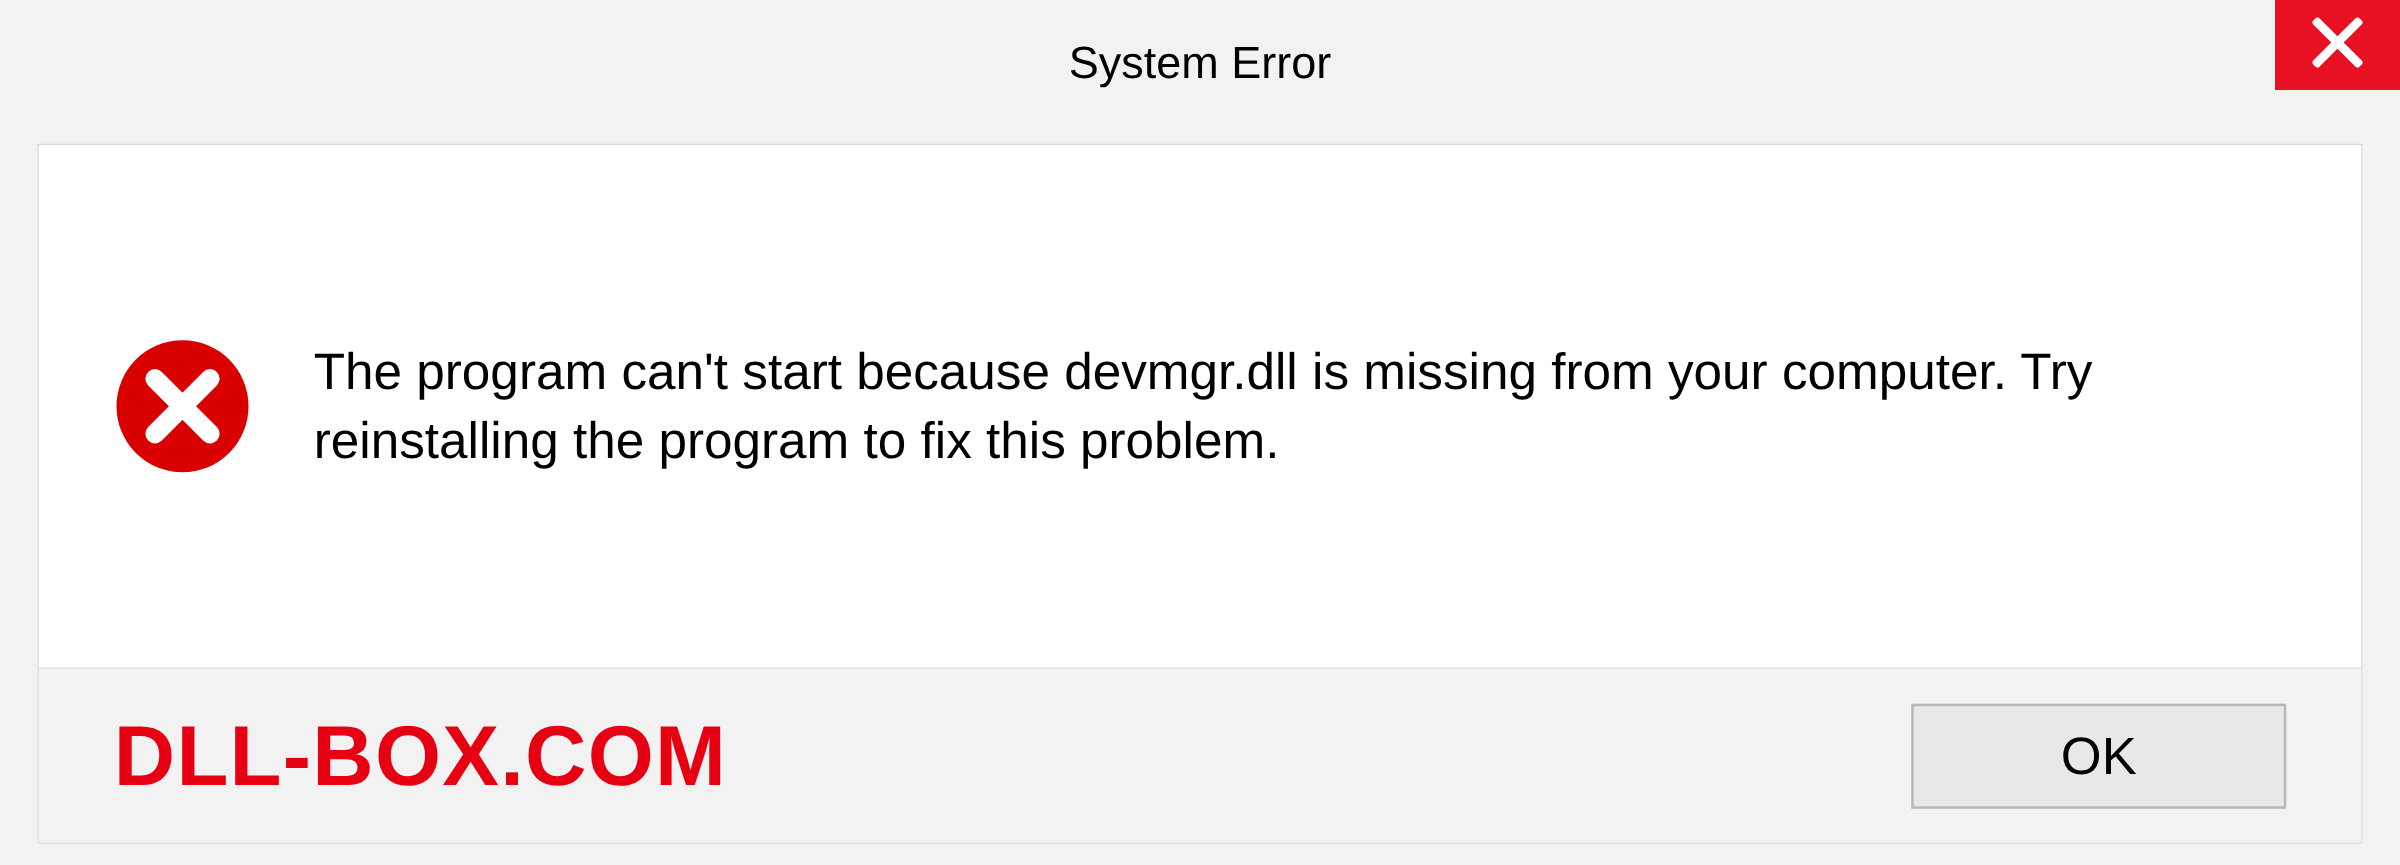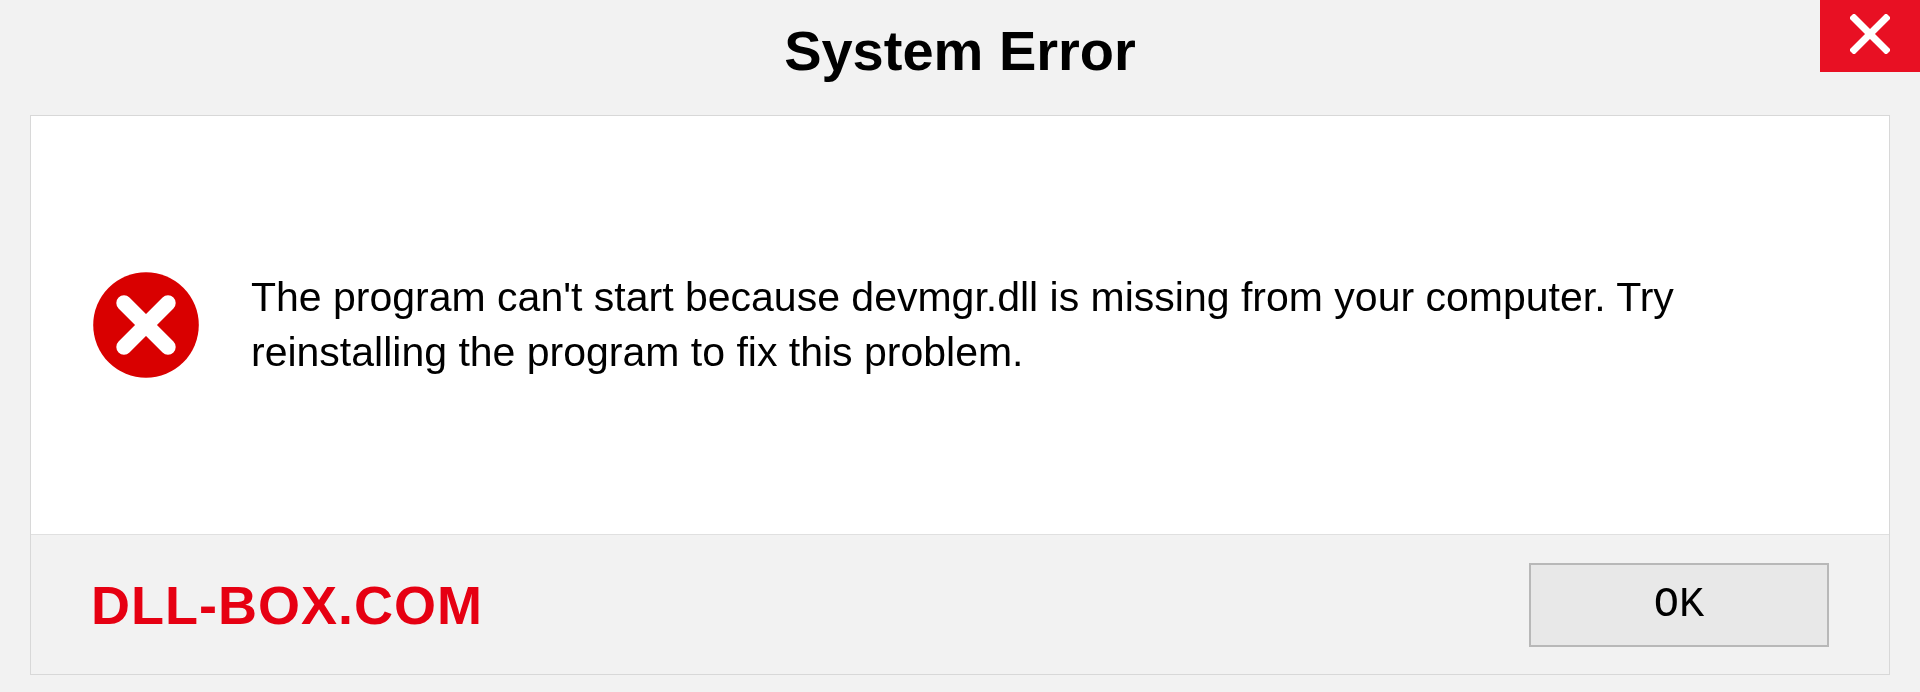--- a/index.html
+++ b/index.html
@@ -17,22 +17,22 @@
     }
     .title-bar {
       width: 100%;
       height: 100px;
       position: relative;
       display: flex;
       align-items: center;
       justify-content: center;
     }
     .window-title {
-      font-size: 56px;
-      font-weight: 700;
+      font-size: 36px;
+      font-weight: 400;
       color: #000;
       text-align: center;
     }
     .close-button {
       position: absolute;
       top: 0;
       right: 0;
       width: 100px;
       height: 72px;
       background: #e81023;
@@ -73,38 +73,38 @@
     .footer-bar {
       height: 140px;
       background: #f2f2f2;
       border-top: 1px solid #e0e0e0;
       display: flex;
       align-items: center;
       justify-content: space-between;
       padding: 0 60px;
     }
     .watermark {
-      font-size: 54px;
+      font-size: 68px;
       font-weight: 800;
       color: #e60012;
       letter-spacing: 1px;
       font-family: Arial, sans-serif;
     }
     .ok-button {
       width: 300px;
       height: 84px;
       background: #e8e8e8;
       border: 2px solid #b8b8b8;
       font-size: 42px;
       color: #000;
       display: flex;
       align-items: center;
       justify-content: center;
       cursor: pointer;
-      font-family: Liberation Mono, monospace;
+      font-family: Liberation Sans, sans-serif;
     }
   </style>
 </head>
 <body>
 
 <div class="title-bar">
   <div class="window-title">System Error</div>
   <div class="close-button">
     <span>
       <svg viewBox="0 0 40 40">

